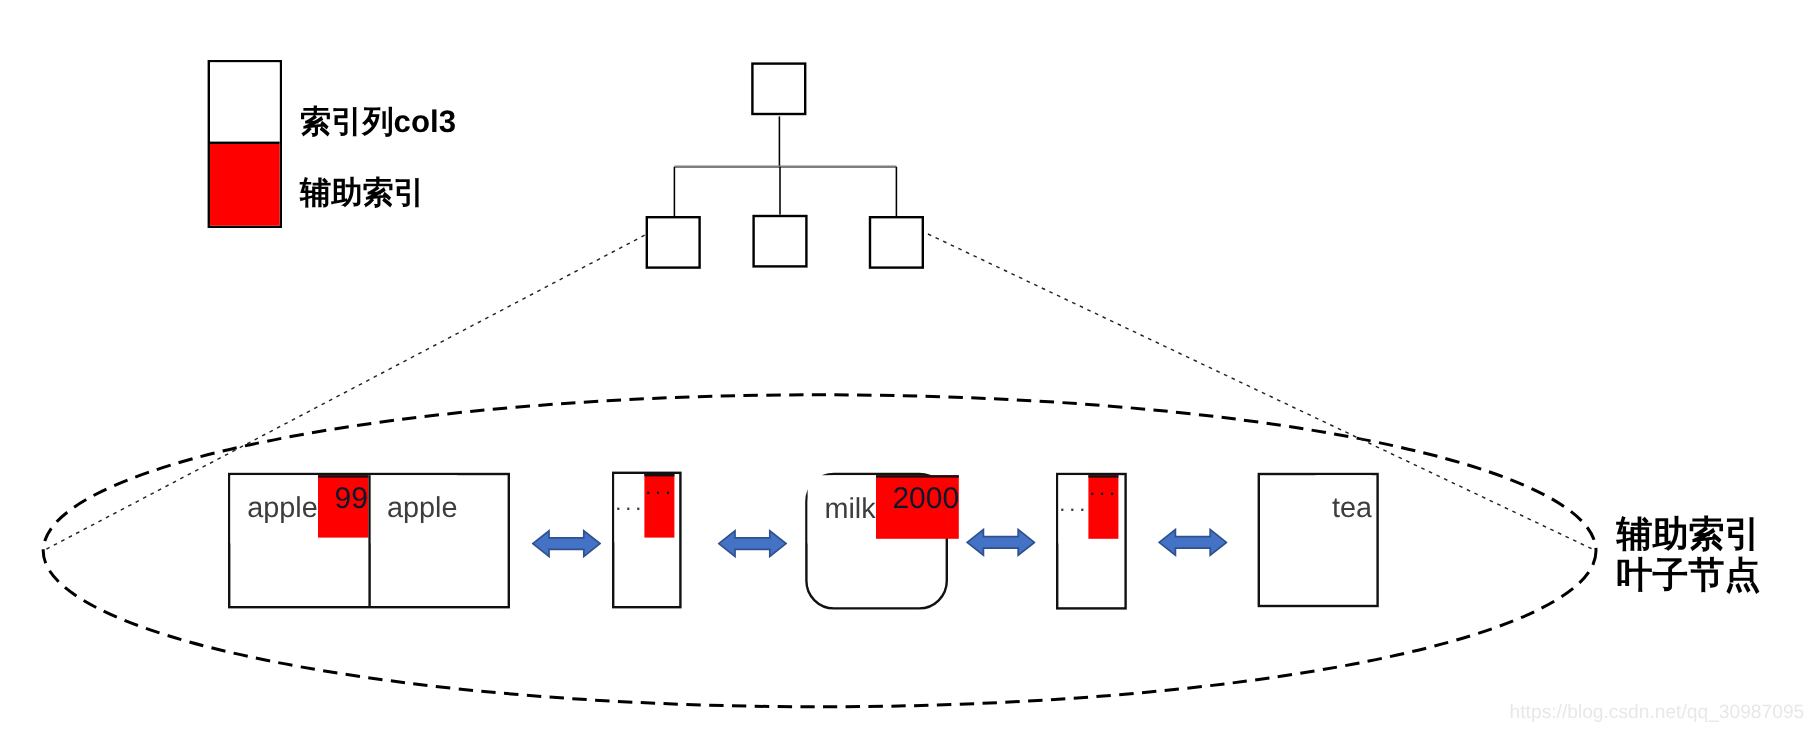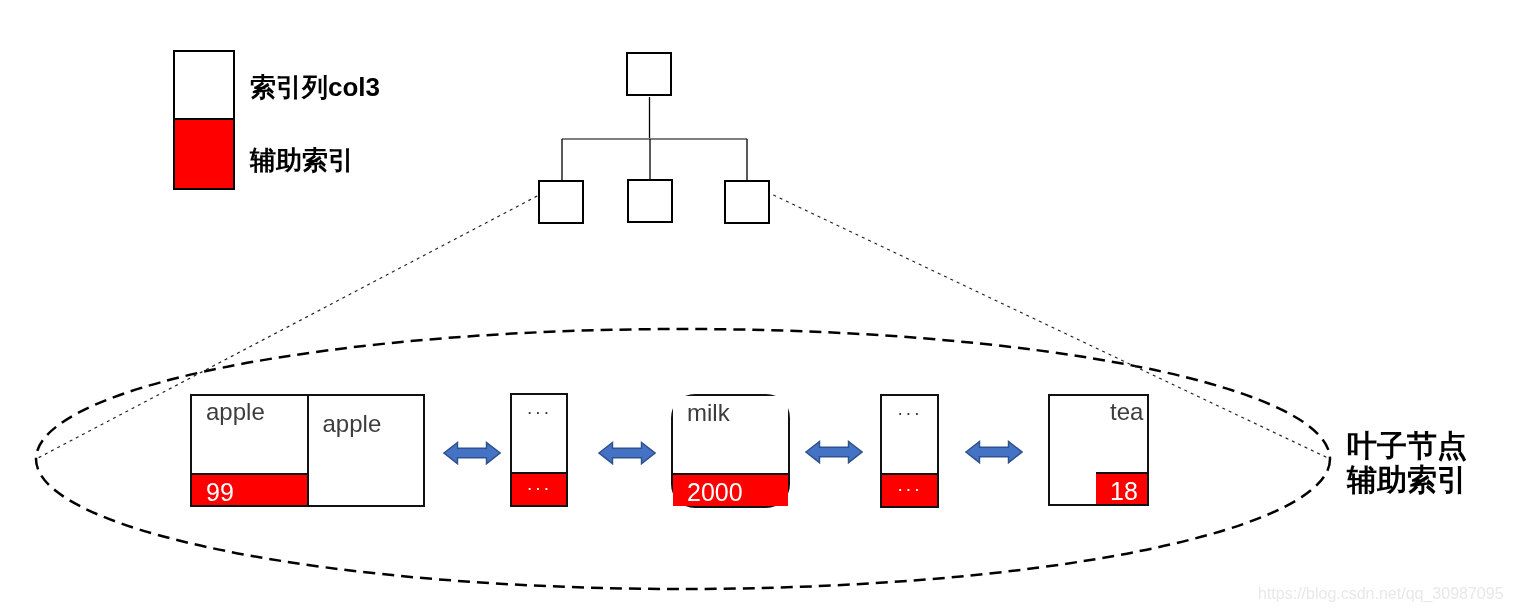--- a/index.html
+++ b/index.html
@@ -33,21 +33,21 @@
     height: 68px;
   }
   .legend-label {
     position: absolute;
     left: 250px;
     font-size: 26px;
     font-weight: 600;
     color: #000;
     white-space: nowrap;
   }
-  .legend-label-1 { top: 70px; }
+  .legend-label-1 { top: 84px; }
   .legend-label-2 { top: 143px; }
 
   
   .tree-box {
     position: absolute;
     width: 42px; height: 40px;
     border: 2.5px solid #000;
     background: #fff;
   }
   .tree-root  { left: 626px; top: 52px; }
@@ -59,45 +59,44 @@
   .leaf {
     position: absolute;
     border: 2.5px solid #111;
     background: #fff;
     display: flex;
     box-sizing: border-box;
   }
   .leaf-col {
     flex: 1;
     display: flex;
-    flex-direction: column;
+    flex-direction: row;
   }
   .leaf-col + .leaf-col { border-left: 2.5px solid #111; }
   .cell {
     box-sizing: border-box;
     display: flex;
     align-items: center;
     padding-left: 14px;
     overflow: hidden;
     white-space: nowrap;
   }
   .cell-index {
     height: 52%;
     background: #ffffff;
     color: #3d3d3d;
     font-size: 24px;
   }
   .cell-id {
     height: 48%;
     border-top: 2.5px solid #111;
-    color: #ffffff;
+    color: #0f172a;
     font-size: 25px;
     align-items: flex-start;
     padding-top: 3px;
-    margin-top: 44px;
   }
   .leaf-dots .cell { justify-content: center; padding-left: 0; font-size: 19px; letter-spacing: 2px; }
   .leaf-n1 { left: 190px; top: 394px; width: 235px; height: 113px; }
   .leaf-n2 { left: 510px; top: 393px; width: 58px;  height: 114px; }
   .leaf-n3 { left: 671px; top: 394px; width: 119px; height: 114px; border-radius: 24px; }
   .leaf-n4 { left: 880px; top: 394px; width: 59px;  height: 114px; }
   .leaf-n5 { left: 1048px; top: 394px; width: 101px; height: 112px; padding-left: 46px; }
 
   
   .arrow {
@@ -201,24 +200,23 @@
     </div>
   </div>
 
   <svg class="arrow arrow-4" viewBox="0 0 60 26">
     <polygon points="1,13 15,2 15,8 45,8 45,2 59,13 45,24 45,18 15,18 15,24" fill="#4472c4" stroke="#2f528f" stroke-width="1.5"></polygon>
   </svg>
 
   <div class="leaf leaf-n5">
     <div class="leaf-col">
       <div class="cell cell-index">tea</div>
-      <div class="cell cell-id" style="background:#ff0000;">18</div>
     </div>
   </div>
 
   <div class="annotation">
+    <div>辅助索引</div>
     <div>叶子节点</div>
-    <div>辅助索引</div>
   </div>
 
   <div class="watermark">https://blog.csdn.net/qq_30987095</div>
 
 </div>
 
 </body></html>

